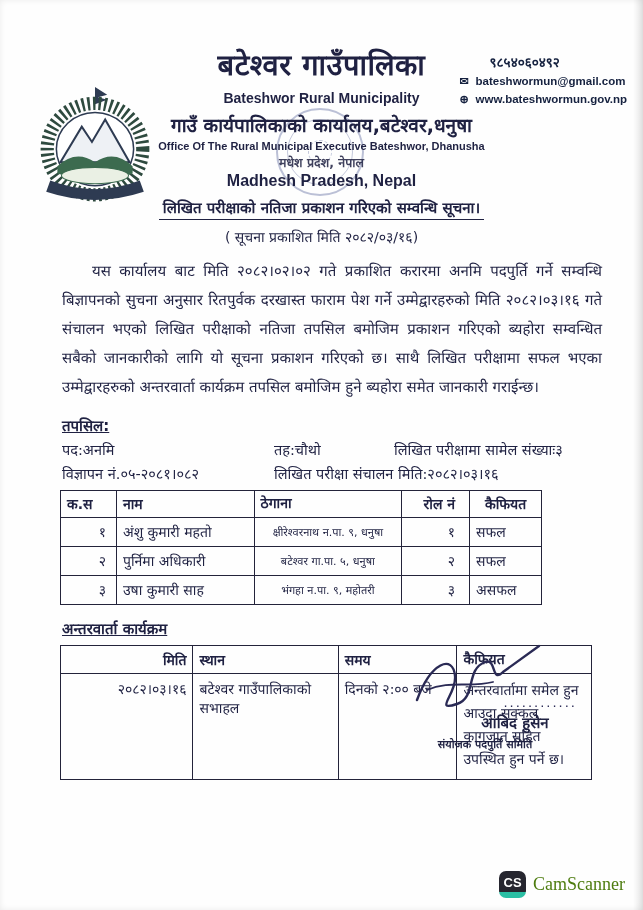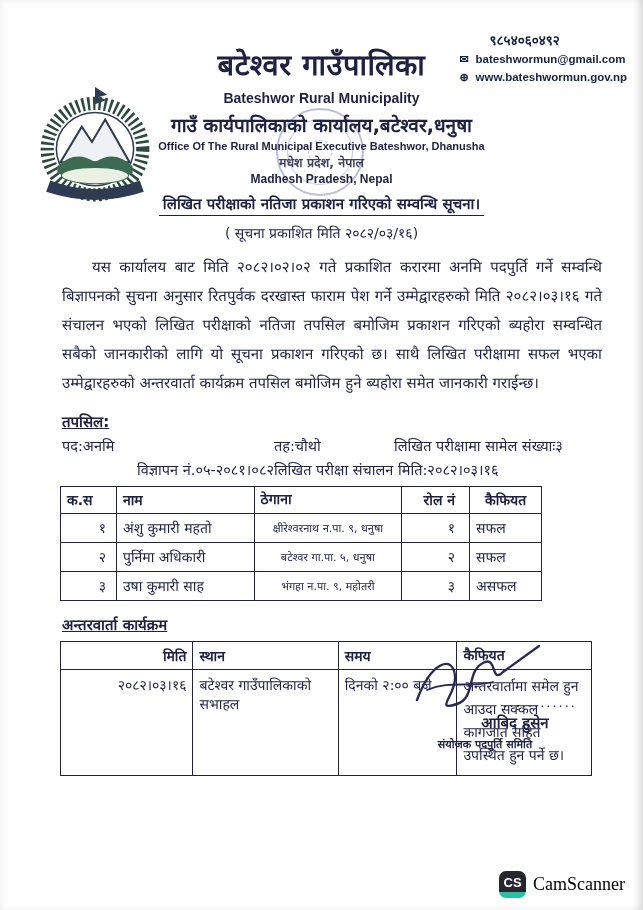--- a/index.html
+++ b/index.html
@@ -8,56 +8,56 @@
     position:relative; width:643px; height:910px; margin:0 auto;
     background:#fefefe; color:#1f2142; overflow:hidden;
     font-family:"DejaVu Sans", sans-serif;
     box-shadow:inset 0 0 6px rgba(0,0,0,.08);
   }
   .edge-shade { position:absolute; right:0; top:0; width:10px; height:100%;
     background:linear-gradient(to left, rgba(0,0,0,.10), rgba(0,0,0,0)); }
 
   
   .emblem { position:absolute; left:34px; top:86px; width:122px; height:118px; }
-  .contact { position:absolute; right:16px; top:30px; font-size:11.5px; font-weight:700;
+  .contact { position:absolute; right:16px; top:52px; font-size:11.5px; font-weight:700;
     color:#15213f; line-height:1.55; font-family:"Liberation Sans", sans-serif; }
   .contact .phone { font-size:13.5px; padding-left:30px; font-family:"DejaVu Sans", sans-serif; }
   .contact .row { display:flex; align-items:center; gap:3px; }
   .contact .ic { font-size:11px; width:13px; display:inline-block; }
 
   .stamp { position:absolute; left:276px; top:108px; width:88px; height:88px;
     border:2px solid rgba(62,76,140,.35); border-radius:50%; z-index:1; }
   .stamp::before { content:""; position:absolute; inset:9px;
     border:1.4px solid rgba(62,76,140,.30); border-radius:50%; }
   .stamp::after { content:""; position:absolute; inset:30px;
     border:1px dashed rgba(62,76,140,.30); border-radius:50%; }
 
   .head-center { position:relative; z-index:2; padding-top:44px; text-align:center; }
   .l-np-big   { font-size:29px; font-weight:700; letter-spacing:.5px; }
   .l-en-big   { font-size:14px; font-weight:700; margin-top:7px; font-family:"Liberation Sans", sans-serif; }
   .l-np-mid   { font-size:19px; font-weight:700; margin-top:6px; }
   .l-en-sml   { font-size:11px; font-weight:700; margin-top:2px; font-family:"Liberation Sans", sans-serif; }
   .l-np-prov  { font-size:12.5px; font-weight:700; margin-top:2px; opacity:.85; }
-  .l-en-prov  { font-size:12px;  font-weight:700; margin-top:1px; font-family:"Liberation Sans", sans-serif; }
+  .l-en-prov  { font-size:16px;  font-weight:700; margin-top:1px; font-family:"Liberation Sans", sans-serif; }
 
   
   .title-wrap { text-align:center; margin-top:7px; position:relative; z-index:2; }
   .title { display:inline-block; font-size:15px; font-weight:700;
     border-bottom:1.7px solid #1f2142; padding:0 4px 2px; }
   .subtitle { text-align:center; font-size:14px; margin-top:7px; }
 
   
   .body-par { margin:11px 42px 0 62px; width:540px; font-size:15px;
     line-height:1.93; text-align:justify; text-indent:30px; }
 
   .tapasil-h { margin:13px 0 0 62px; font-size:15px; font-weight:700;
     text-decoration:underline; }
   .detail-line { display:flex; margin:4px 0 0 62px; font-size:14.5px; width:545px; }
   .dl-c1 { width:212px; } .dl-c2 { width:120px; } .dl-c3 { flex:1; }
-  .dl-w  { width:212px;text-align:right; }
+  .dl-w  { width:212px; }
 
   
   table { border-collapse:collapse; margin-left:60px; margin-top:7px; }
   td, th { border:1.3px solid #23233a; font-size:14px; font-weight:400;
     padding:2px 6px; vertical-align:middle; }
   th { font-weight:700; text-align:left; }
   .t1 { width:482px; }
   .t1 th { height:27px; }
   .t1 td { height:29px; }
   .t1 .c-sn   { width:56px;  text-align:right; padding-right:10px; }
@@ -88,21 +88,21 @@
   .sig-name { font-size:15px; font-weight:700; margin-top:4px; padding-left:60px; }
   .sig-role { font-size:11px; font-weight:700; margin-top:4px; }
 
   
   .cam { position:absolute; right:18px; bottom:12px; display:flex;
     align-items:center; gap:7px; }
   .cam-ic { width:27px; height:27px; border-radius:7px; color:#fff;
     background:linear-gradient(180deg,#26262f 76%, #2bbfa4 76%);
     display:flex; align-items:center; justify-content:center;
     font:700 13px "Liberation Sans", sans-serif; padding-bottom:4px; }
-  .cam-label { font-family:"Liberation Serif", serif; font-size:18px; color:#000000; }
+  .cam-label { font-family:"Liberation Serif", serif; font-size:18px; color:#4d7c0f; }
 </style>
 </head>
 <body>
 
 <div class="page">
   <div class="edge-shade"></div>
 
   <svg class="emblem" viewBox="0 0 120 116">
     <path d="M60 1 v17 l12 -4.5 -9 -2.5 9 -2.5 z" fill="#2e3b52"></path>
     <ellipse cx="60" cy="62" rx="47" ry="45" fill="none" stroke="#2e4a3f" stroke-width="13" stroke-dasharray="2.5 3"></ellipse>

